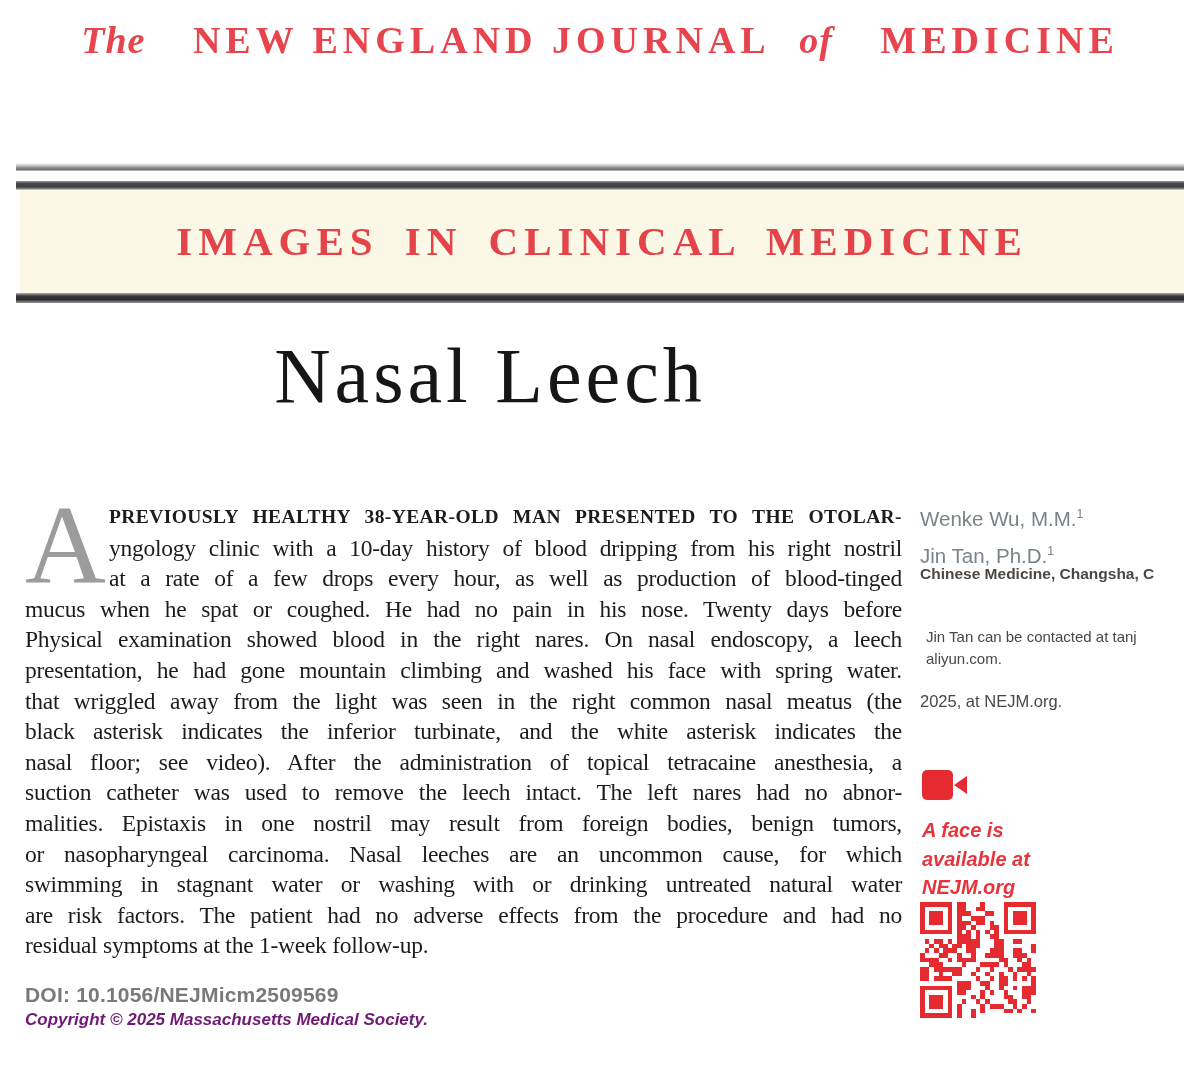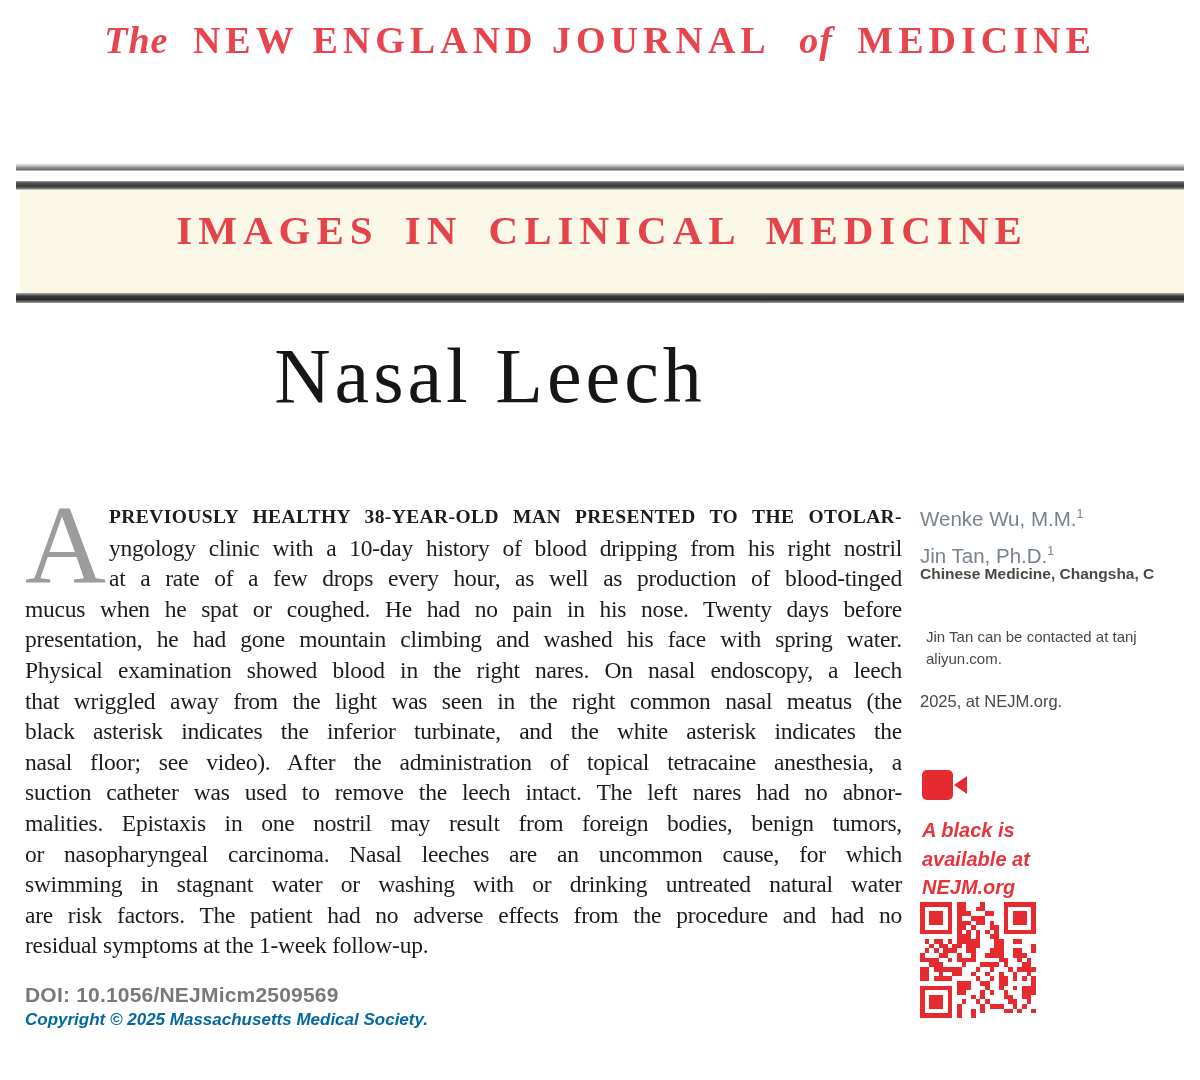--- a/index.html
+++ b/index.html
@@ -20,39 +20,39 @@
     font-size:38px;
     letter-spacing:5px;
     white-space:nowrap;
   }
   .masthead .mh-italic{
     font-style:italic;
     font-weight:bold;
     letter-spacing:1px;
     margin-right:10px;
   }
-  .masthead .mh-caps{margin-right:14px;}
+  .masthead .mh-caps{margin-right:14px;margin-left:23px;}
   .masthead .mh-caps:last-child{margin-right:0;}
 
   
   .rule{position:absolute;left:16px;width:1168px;}
   .rule-a{top:163px;height:8px;
     background:linear-gradient(180deg,#ffffff 0%,#cccccc 30%,#8b8b8b 60%,#6f6f6f 82%,#d2d2d2 100%);}
   .rule-b{top:181px;height:9px;
     background:linear-gradient(180deg,#9c9c9c 0%,#4c4c4c 25%,#3d3d3d 60%,#7c7c7c 85%,#e9e9e9 100%);}
   .rule-c{top:293px;height:10px;
     background:linear-gradient(180deg,#b2b2b2 0%,#3a3a3a 30%,#2b2b2b 65%,#9b9b9b 100%);}
   .banner{
     position:absolute;top:190px;left:20px;width:1164px;height:103px;
     background:#FBF8E7;
     text-align:center;
   }
   .banner-label{
     display:inline-block;
-    margin-top:16px;
+    margin-top:27px;
     color:#E4434A;
     font-weight:bold;
     font-size:41px;
     letter-spacing:6px;
     word-spacing:10px;
     white-space:nowrap;
   }
 
   
   .title{
@@ -103,21 +103,21 @@
     font-size:21px;
     letter-spacing:0.2px;
     color:#797979;
   }
   .copyright{
     position:absolute;left:25px;top:1010px;
     font-family:"Liberation Sans", sans-serif;
     font-style:italic;
     font-weight:bold;
     font-size:17px;
-    color:#0369a1;
+    color:#701a75;
   }
 
   
   .sidebar{
     position:absolute;left:920px;top:498px;width:280px;height:560px;
     font-family:"Liberation Sans", sans-serif;
     color:#4B4743;
   }
   .sidebar .nowrap{white-space:nowrap;}
   .authors{position:absolute;top:0;left:0;}
@@ -165,23 +165,23 @@
     <div class="dropcap">A</div>
     <div class="jline lead">PREVIOUSLY HEALTHY 38-YEAR-OLD MAN PRESENTED TO THE OTOLAR-</div>
     <div>
 
         <div class="jline">yngology clinic with a 10-day history of blood dripping from his right nostril</div>
 
         <div class="jline">at a rate of a few drops every hour, as well as production of blood-tinged</div>
 
         <div class="jline">mucus when he spat or coughed. He had no pain in his nose. Twenty days before</div>
 
+        <div class="jline">Physical examination showed blood in the right nares. On nasal endoscopy, a leech</div>
+
         <div class="jline">presentation, he had gone mountain climbing and washed his face with spring water.</div>
-
-        <div class="jline">Physical examination showed blood in the right nares. On nasal endoscopy, a leech</div>
 
         <div class="jline">that wriggled away from the light was seen in the right common nasal meatus (the</div>
 
         <div class="jline">black asterisk indicates the inferior turbinate, and the white asterisk indicates the</div>
 
         <div class="jline">nasal floor; see video). After the administration of topical tetracaine anesthesia, a</div>
 
         <div class="jline">suction catheter was used to remove the leech intact. The left nares had no abnor-</div>
 
         <div class="jline">malities. Epistaxis in one nostril may result from foreign bodies, benign tumors,</div>
@@ -222,21 +222,21 @@
 
     <div class="video-icon">
       <svg width="48" height="34" viewBox="0 0 48 34">
         <rect x="0" y="2" width="31" height="30" rx="5" fill="#E52A30"></rect>
         <path d="M32 17 L45 8 L45 26 Z" fill="#E52A30"></path>
       </svg>
     </div>
 
     <div class="video-note">
 
-        <div class="nowrap">A black is</div>
+        <div class="nowrap">A face is</div>
 
         <div class="nowrap">available at</div>
 
         <div class="nowrap">NEJM.org</div>
       </div>
 
     <svg class="qr" id="qr-svg" width="116" height="116" viewBox="0 0 25 25" shape-rendering="crispEdges">
         <rect x="0" y="0" width="1" height="1" fill="#E52A30"></rect>
         <rect x="1" y="0" width="1" height="1" fill="#E52A30"></rect>
         <rect x="2" y="0" width="1" height="1" fill="#E52A30"></rect>

